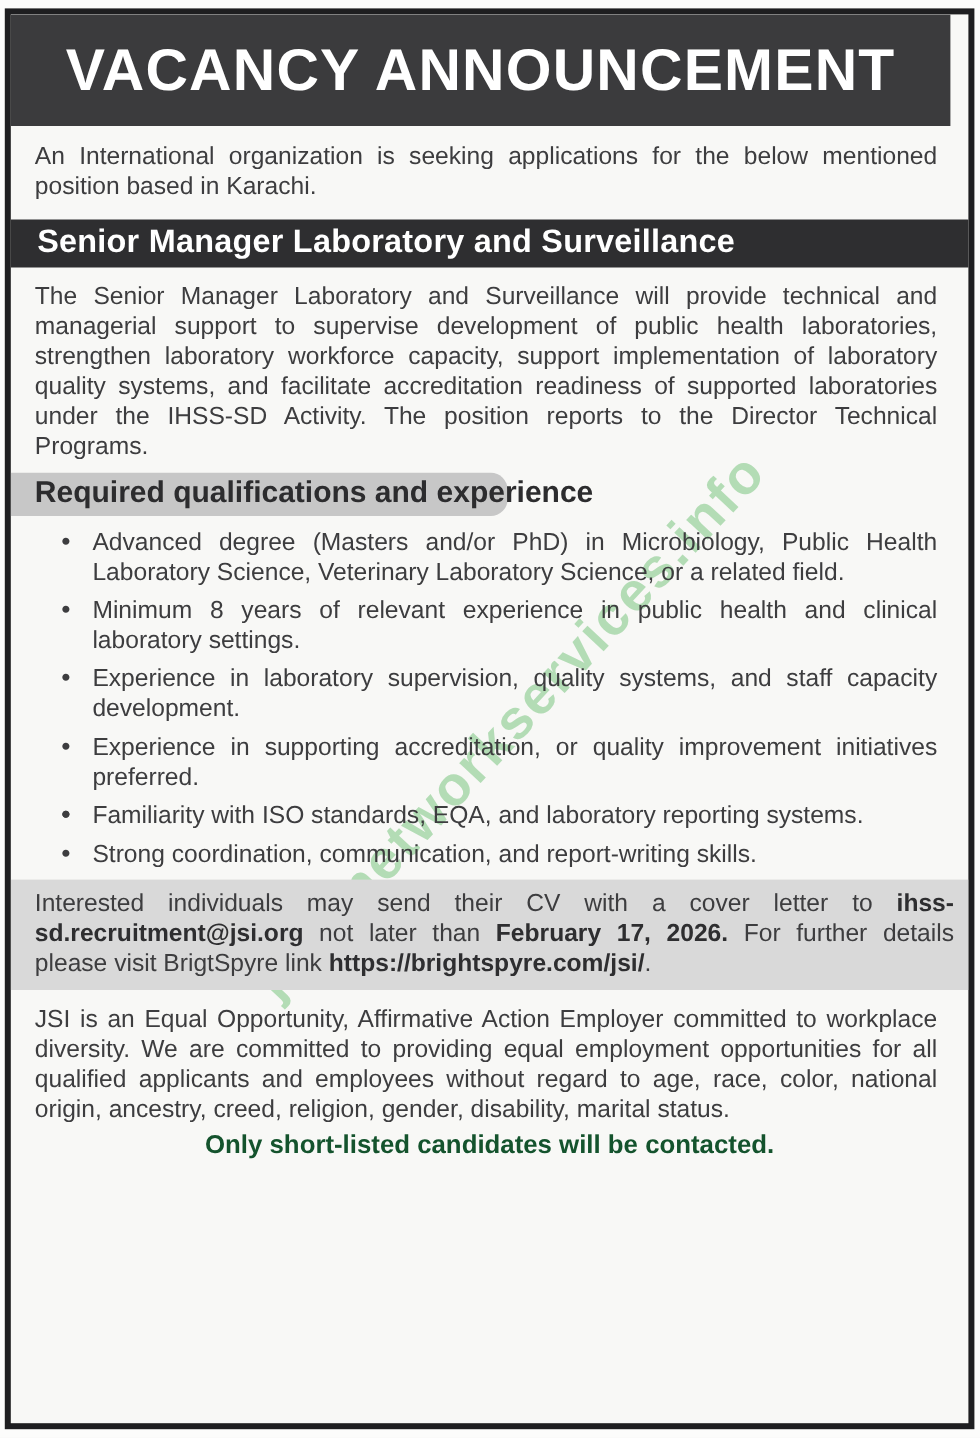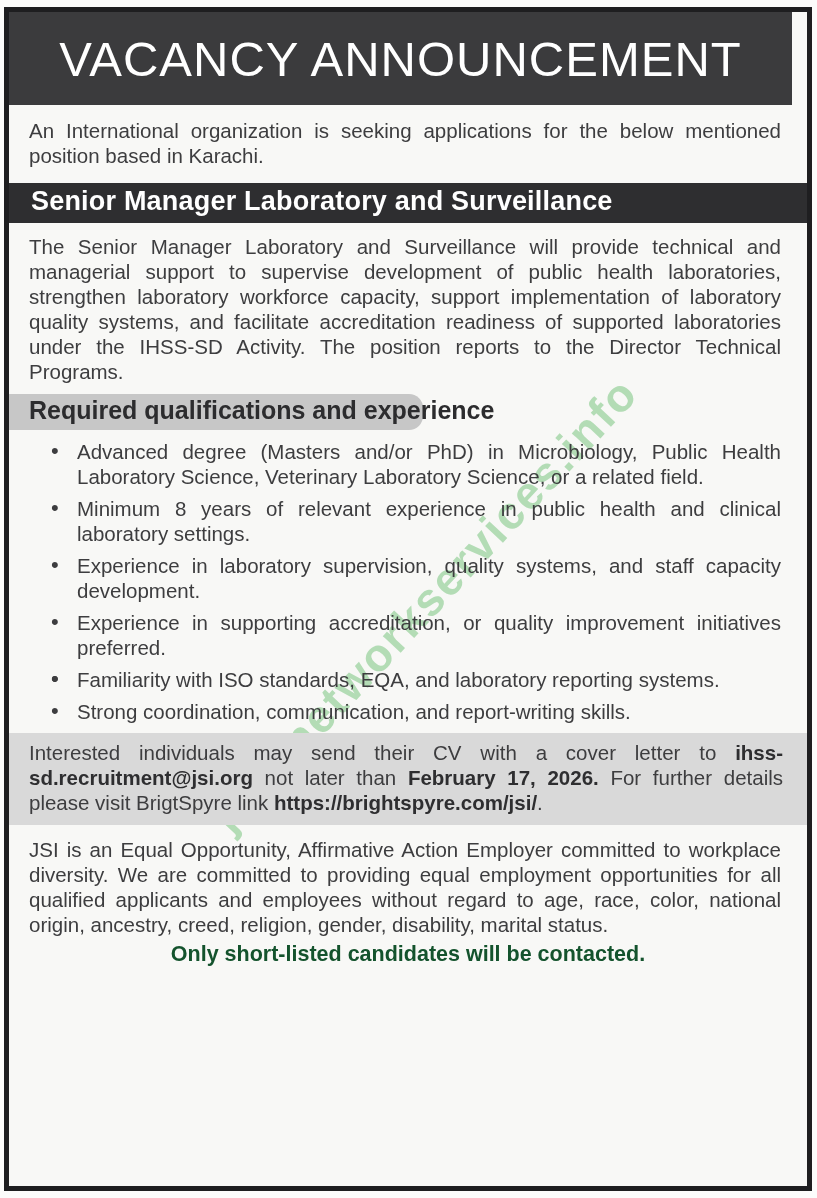--- a/index.html
+++ b/index.html
@@ -49,21 +49,21 @@
     height: 93px;
     margin-right: 15px;
     background: #3b3b3d;
     display: flex;
     align-items: center;
     justify-content: center;
   }
   .banner h1 {
     margin: 0;
     font-size: 49px;
-    font-weight: normal;
+    font-weight: bold;
     letter-spacing: 1px;
     color: #ffffff;
     white-space: nowrap;
   }
   p.para {
     margin: 13px 26px 0 20px;
     font-size: 20.5px;
     line-height: 25px;
     text-align: justify;
   }
@@ -116,21 +116,21 @@
   }
   ul.bullets .dot {
     position: absolute;
     left: 42px;
     top: -1px;
     font-size: 22px;
   }
   .apply-box {
     margin-top: 9px;
     background: #d9d9d9;
-    padding: 7px 24px 10px 20px;
+    padding: 7px 12px 10px 20px;
   }
   .apply-box p {
     margin: 0;
     font-size: 20.5px;
     line-height: 25px;
     text-align: justify;
   }
   .apply-box b {
     color: #2e2e30;
   }

